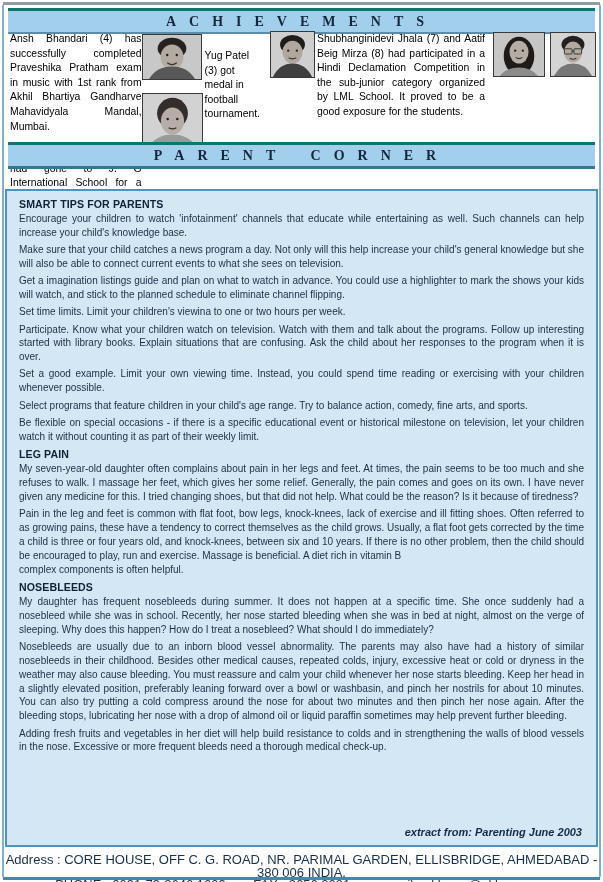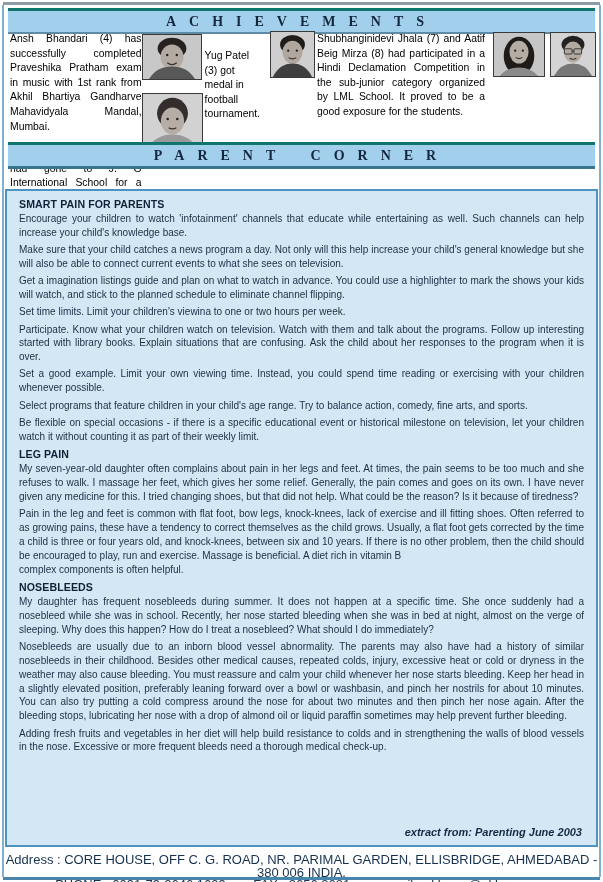--- a/index.html
+++ b/index.html
@@ -164,21 +164,21 @@
         </div>
       </div>
     </div>
   </div>
 
   <div class="section-bar bar-parent">
     <span class="bar-title">PARENT CORNER</span>
   </div>
 
   <div class="parent-box">
-    <h3 class="first">SMART PAIN FOR PARENTS</h3>
+    <h3 class="first">SMART TIPS FOR PARENTS</h3>
     <p>Encourage your children to watch 'infotainment' channels that educate while entertaining as well. Such channels can help increase your child's knowledge base.</p>
     <p>Make sure that your child catches a news program a day. Not only will this help increase your child's general knowledge but she will also be able to connect current events to what she sees on television.</p>
     <p>Get a imagination listings guide and plan on what to watch in advance. You could use a highlighter to mark the shows your kids will watch, and stick to the planned schedule to eliminate channel flipping.</p>
     <p>Set time limits. Limit your children's viewina to one or two hours per week.</p>
     <p>Participate. Know what your children watch on television. Watch with them and talk about the programs. Follow up interesting started with library books. Explain situations that are confusing. Ask the child about her responses to the program when it is over.</p>
     <p>Set a good example. Limit your own viewing time. Instead, you could spend time reading or exercising with your children whenever possible.</p>
     <p>Select programs that feature children in your child's age range. Try to balance action, comedy, fine arts, and sports.</p>
     <p>Be flexible on special occasions - if there is a specific educational event or historical milestone on television, let your children watch it without counting it as part of their weekly limit.</p>
 
     <h3>LEG PAIN</h3>

